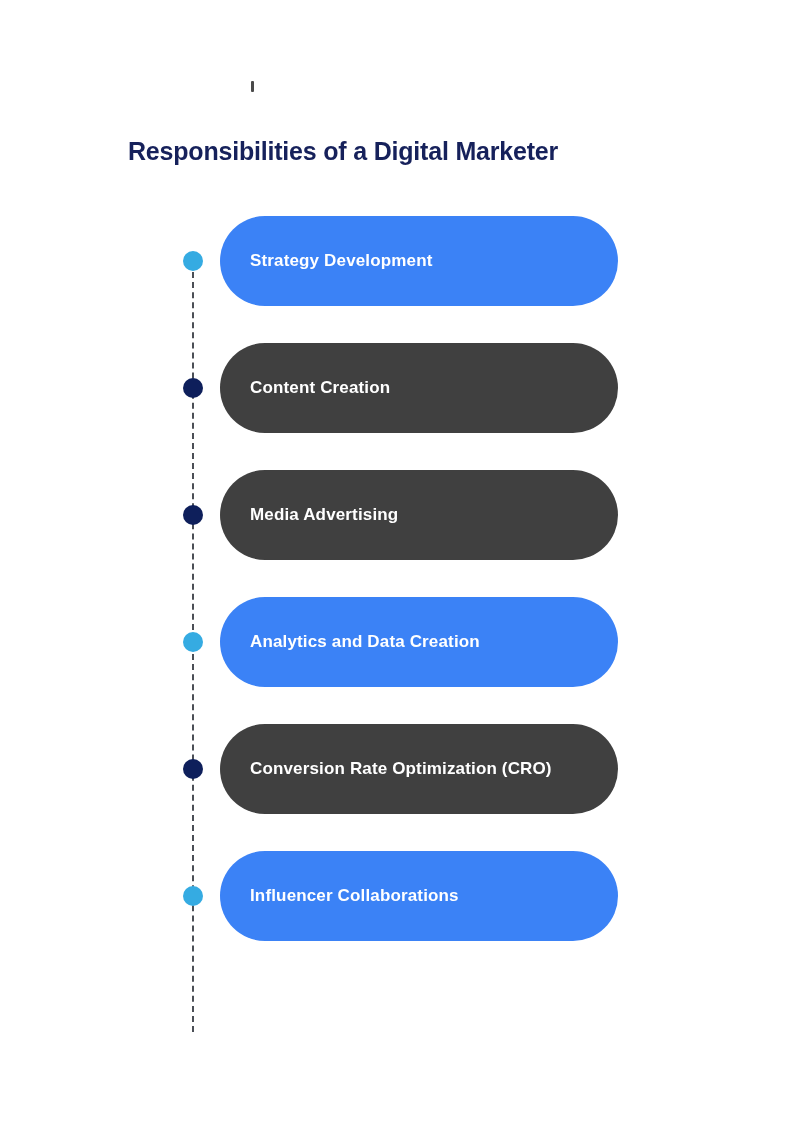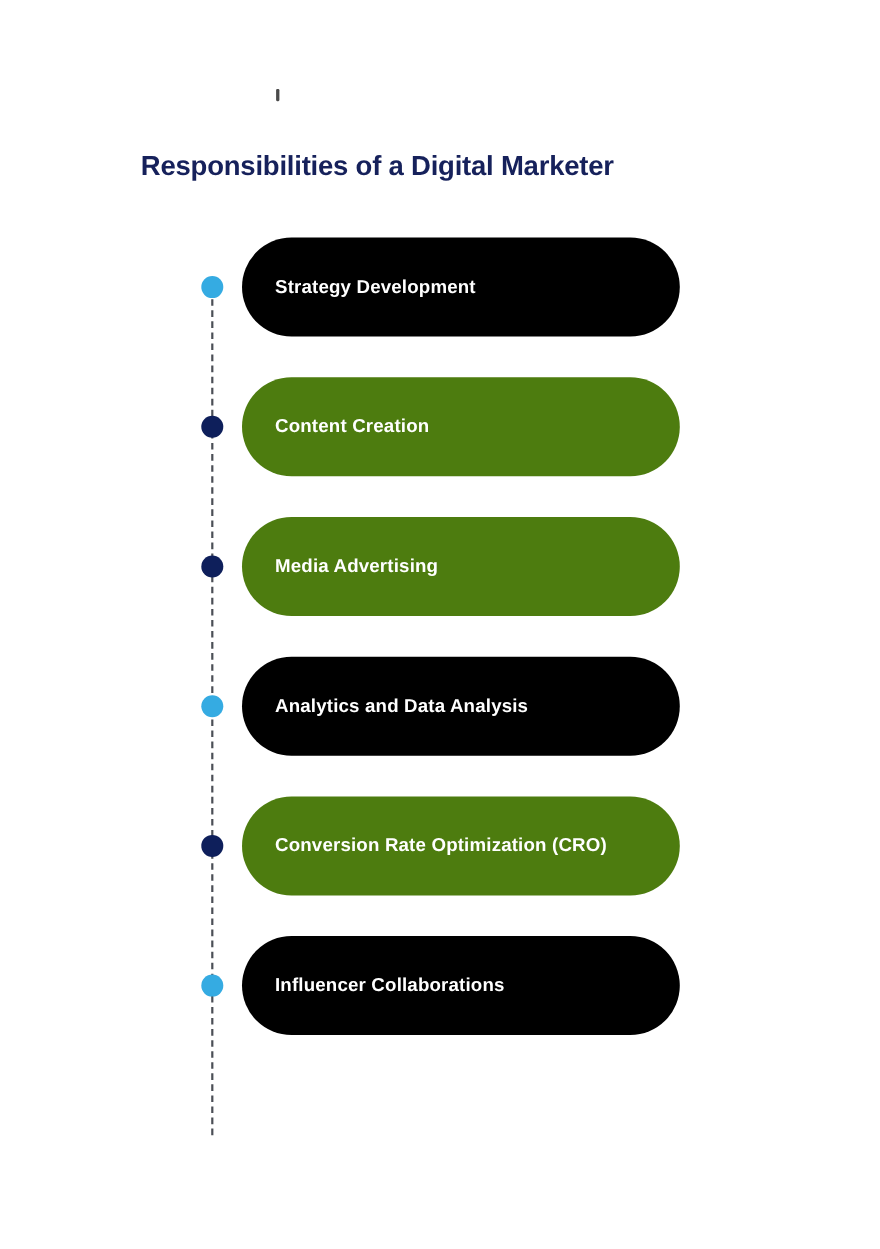--- a/index.html
+++ b/index.html
@@ -92,22 +92,22 @@
     left: 220px;
     top: 0;
     width: 398px;
     height: 90px;
     border-radius: 45px;
     display: flex;
     align-items: center;
     box-sizing: border-box;
     padding-left: 30px;
   }
-  .step-pill.blue { background: #000000; }
-  .step-pill.navy { background: #4d7c0f; }
+  .step-pill.blue { background: #3b82f6; }
+  .step-pill.navy { background: #404040; }
 
   .step-label {
     color: #ffffff;
     font-size: 17px;
     font-weight: 700;
     letter-spacing: 0.15px;
     line-height: 22px;
     white-space: nowrap;
   }
 </style>
@@ -139,21 +139,21 @@
       </div>
       <div class="step">
         <div class="step-dot navy"></div>
         <div class="step-pill navy">
           <span class="step-label">Media Advertising</span>
         </div>
       </div>
       <div class="step">
         <div class="step-dot blue"></div>
         <div class="step-pill blue">
-          <span class="step-label">Analytics and Data Analysis</span>
+          <span class="step-label">Analytics and Data Creation</span>
         </div>
       </div>
       <div class="step">
         <div class="step-dot navy"></div>
         <div class="step-pill navy">
           <span class="step-label">Conversion Rate Optimization (CRO)</span>
         </div>
       </div>
       <div class="step">
         <div class="step-dot blue"></div>

